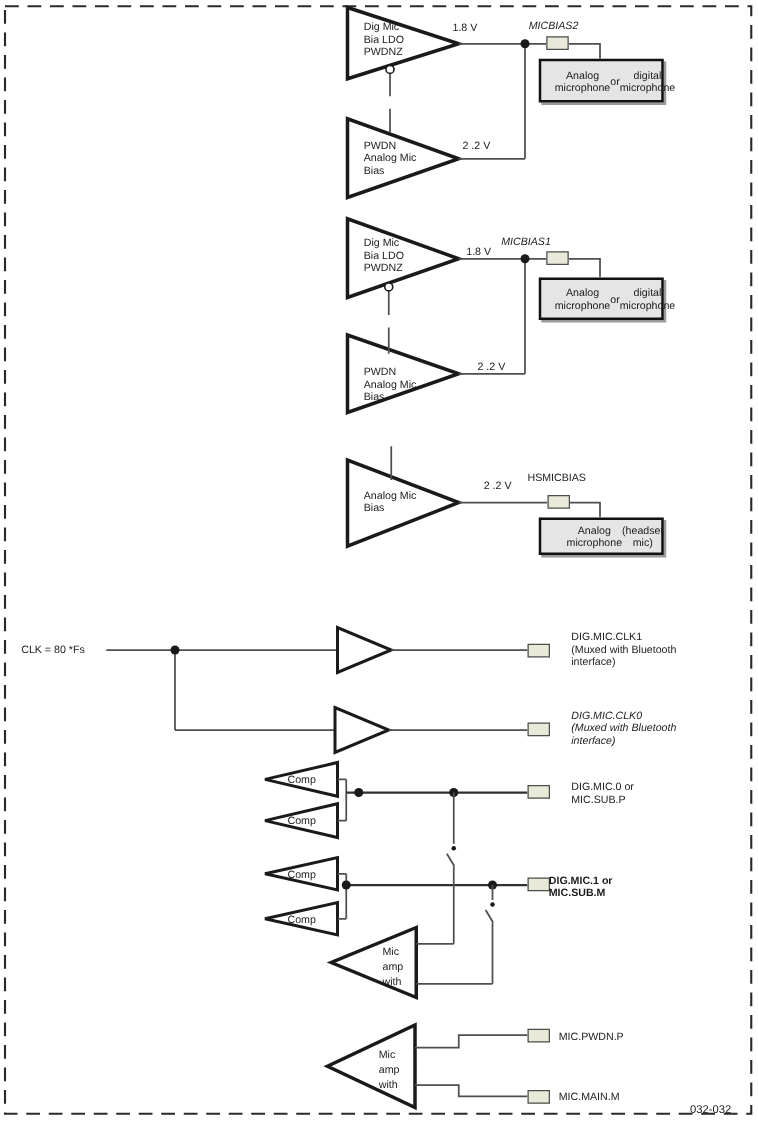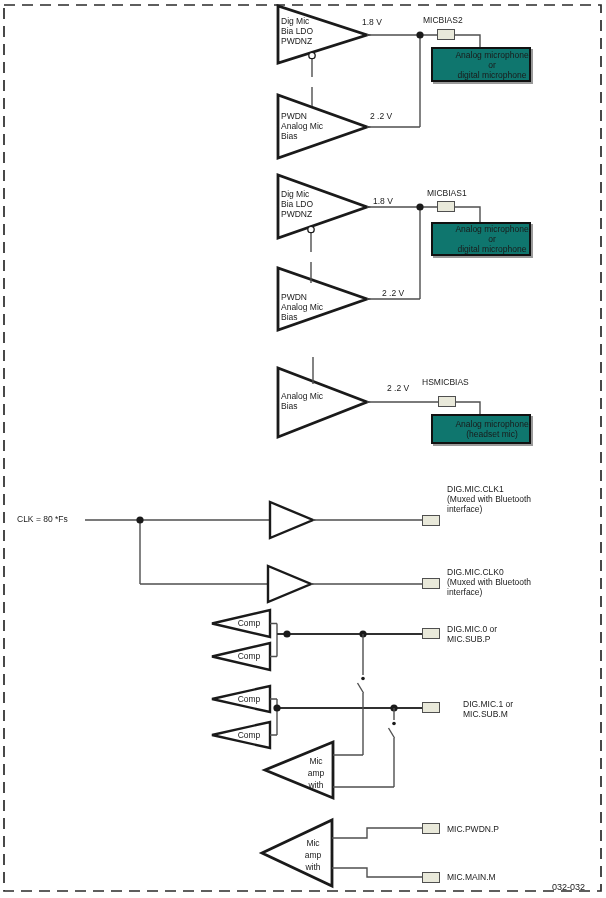--- a/index.html
+++ b/index.html
@@ -1,26 +1,26 @@
 <!DOCTYPE html>
 <html><head>
 <meta charset="utf-8">
 <style>
   html,body{margin:0;padding:0;background:#fff;}
   #page{position:relative;width:606px;height:898px;background:#fff;overflow:hidden;
         font-family:"Liberation Sans","DejaVu Sans",sans-serif;color:#1a1a1a;}
   svg{position:absolute;left:0;top:0;}
   .lbl{position:absolute;font-size:8.5px;line-height:10px;color:#1a1a1a;white-space:nowrap;}
-  .lbl div{white-space:nowrap;}
-  .ctr{text-align:center;}
+  .lbl div{white-space:nowrap;margin-left:10px;}
+  .ctr{text-align:left;}
   .pad{position:absolute;width:18px;height:11px;background:#e9e9da;
        border:1.5px solid #4f4f4f;box-sizing:border-box;}
-  .loadbox{position:absolute;background:#0f766e;border:2.5px solid #111;
+  .loadbox{position:absolute;background:#e5e5e5;border:2.5px solid #111;
            box-shadow:2px 2px 0 #9a9a9a;box-sizing:border-box;
-           display:flex;flex-direction:column;justify-content:center;align-items:center;
+           display:flex;justify-content:center;align-items:center;
            font-size:8.5px;line-height:10px;text-align:center;padding-left:22px;}
   .fig{position:absolute;font-size:9px;text-align:right;}
   .tri{fill:#fff;stroke:#1a1a1a;stroke-width:2.8;stroke-linejoin:miter;}
   .tri2{fill:#fff;stroke:#1a1a1a;stroke-width:2.4;stroke-linejoin:miter;}
   .wire{fill:none;stroke:#4f4f4f;stroke-width:1.4;}
   .wire2{fill:none;stroke:#303030;stroke-width:1.8;}
   .dot{fill:#1a1a1a;stroke:none;}
   .bub{fill:#fff;stroke:#1a1a1a;stroke-width:1.3;}
 </style>
 </head>
@@ -103,41 +103,41 @@
       <path class="wire" d="M332,838 H367 V828 H422 M332,868 H367 V877 H422"></path>
     </g>
   </svg>
 
   <div class="lbl" style="left:281px;top:16px;">
     <div>Dig Mic</div>
     <div>Bia LDO</div>
     <div>PWDNZ</div>
   </div>
   <div class="lbl" style="left:362px;top:17px;">1.8 V</div>
-  <div class="lbl" style="left:423px;top:15px;">MICBIAS2</div>
+  <div class="lbl" style="left:423px;top:15px;font-style:italic;">MICBIAS2</div>
   <div class="pad" style="left:437px;top:29px;"></div>
   <div class="loadbox" style="left:431px;top:47px;width:100px;height:35px;">
     <div>Analog microphone</div>
     <div>or</div>
     <div>digital microphone</div>
   </div>
   <div class="lbl" style="left:281px;top:111px;">
     <div>PWDN</div>
     <div>Analog Mic</div>
     <div>Bias</div>
   </div>
   <div class="lbl" style="left:370px;top:111px;">2 .2 V</div>
 
   <div class="lbl" style="left:281px;top:189px;">
     <div>Dig Mic</div>
     <div>Bia LDO</div>
     <div>PWDNZ</div>
   </div>
   <div class="lbl" style="left:373px;top:196px;">1.8 V</div>
-  <div class="lbl" style="left:427px;top:188px;">MICBIAS1</div>
+  <div class="lbl" style="left:401px;top:188px;font-style:italic;">MICBIAS1</div>
   <div class="pad" style="left:437px;top:201px;"></div>
   <div class="loadbox" style="left:431px;top:222px;width:100px;height:34px;">
     <div>Analog microphone</div>
     <div>or</div>
     <div>digital microphone</div>
   </div>
   <div class="lbl" style="left:281px;top:292px;">
     <div>PWDN</div>
     <div>Analog Mic</div>
     <div>Bias</div>
@@ -151,44 +151,44 @@
   <div class="lbl" style="left:387px;top:383px;">2 .2 V</div>
   <div class="lbl" style="left:422px;top:377px;text-align:center;">HSMICBIAS</div>
   <div class="pad" style="left:438px;top:396px;"></div>
   <div class="loadbox" style="left:431px;top:414px;width:100px;height:30px;">
     <div>Analog microphone</div>
     <div>(headset mic)</div>
   </div>
 
   <div class="lbl" style="left:17px;top:514px;">CLK = 80 *Fs</div>
   <div class="pad" style="left:422px;top:515px;"></div>
-  <div class="lbl" style="left:447px;top:484px;">
+  <div class="lbl" style="left:447px;top:504px;">
     <div>DIG.MIC.CLK1</div>
     <div>(Muxed with Bluetooth</div>
     <div>interface)</div>
   </div>
   <div class="pad" style="left:422px;top:578px;"></div>
-  <div class="lbl" style="left:447px;top:567px;">
+  <div class="lbl" style="left:447px;top:567px;font-style:italic;">
     <div>DIG.MIC.CLK0</div>
     <div>(Muxed with Bluetooth</div>
     <div>interface)</div>
   </div>
 
   <div class="lbl ctr" style="left:230px;top:618px;width:38px;">Comp</div>
   <div class="lbl ctr" style="left:230px;top:651px;width:38px;">Comp</div>
   <div class="lbl ctr" style="left:230px;top:694px;width:38px;">Comp</div>
   <div class="lbl ctr" style="left:230px;top:730px;width:38px;">Comp</div>
 
   <div class="pad" style="left:422px;top:628px;"></div>
   <div class="lbl" style="left:447px;top:624px;">
     <div>DIG.MIC.0 or</div>
     <div>MIC.SUB.P</div>
   </div>
   <div class="pad" style="left:422px;top:702px;"></div>
-  <div class="lbl" style="left:463px;top:699px;">
+  <div class="lbl" style="left:429px;top:699px;font-weight:bold;">
     <div>DIG.MIC.1 or</div>
     <div>MIC.SUB.M</div>
   </div>
 
   <div class="lbl ctr" style="left:296px;top:755px;width:40px;line-height:12px;">
     <div>Mic</div>
     <div>amp</div>
     <div>with</div>
   </div>
   <div class="lbl ctr" style="left:293px;top:837px;width:40px;line-height:12px;">

